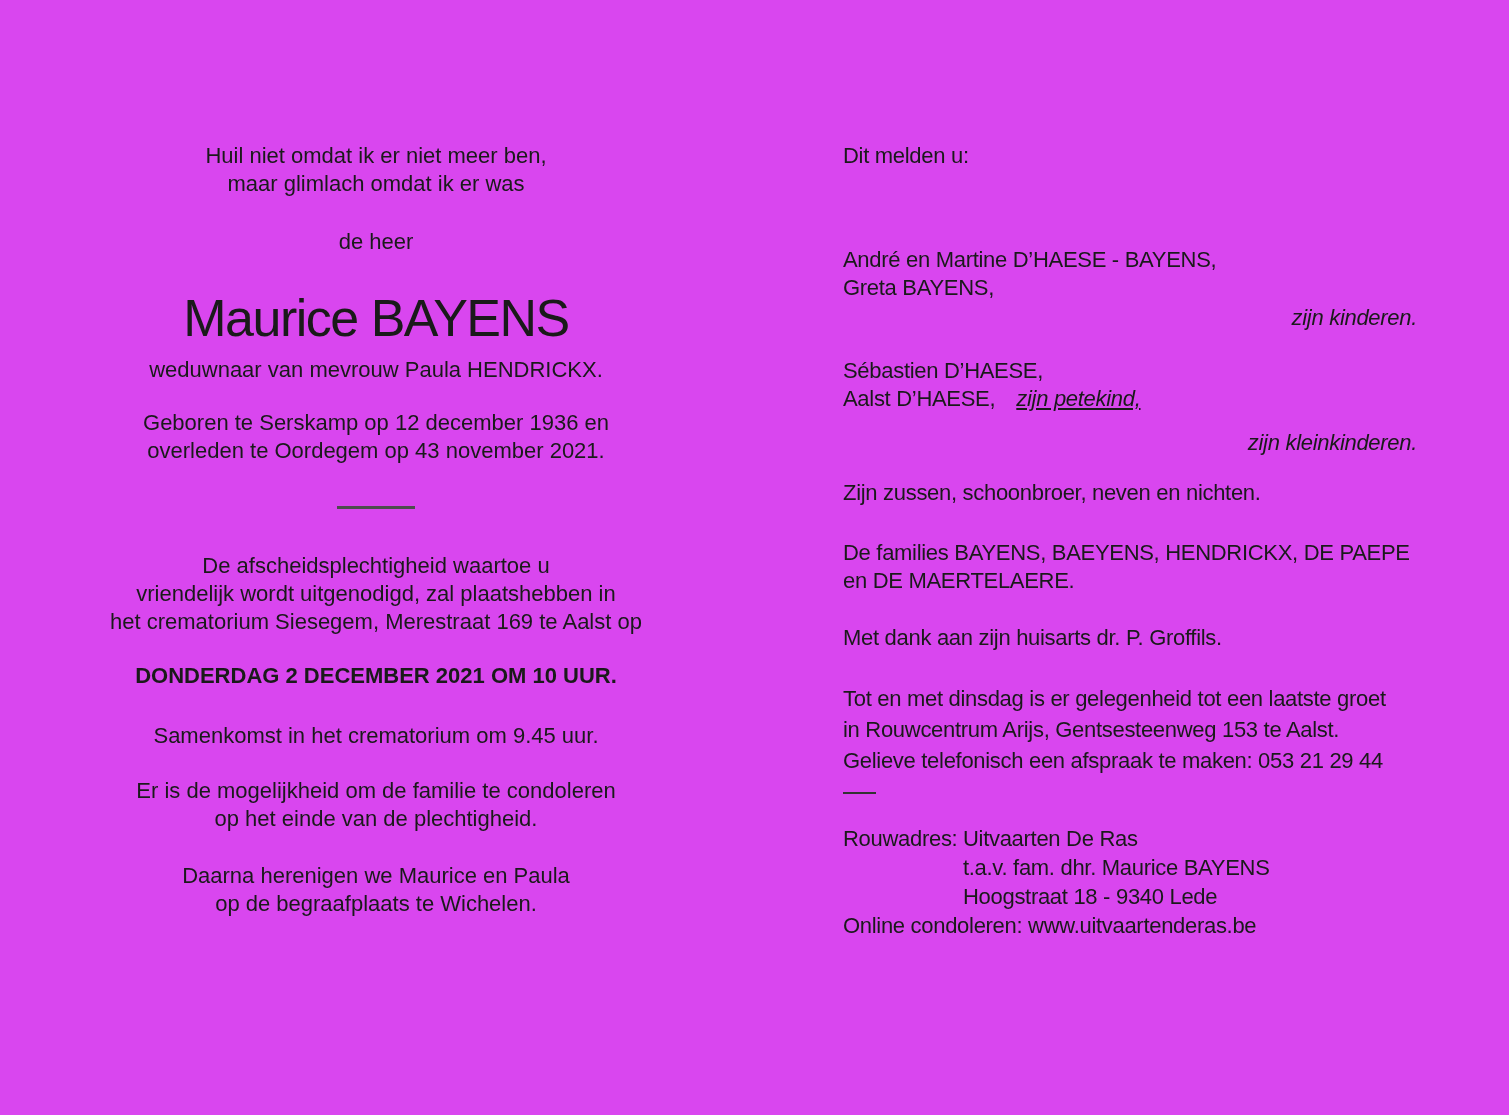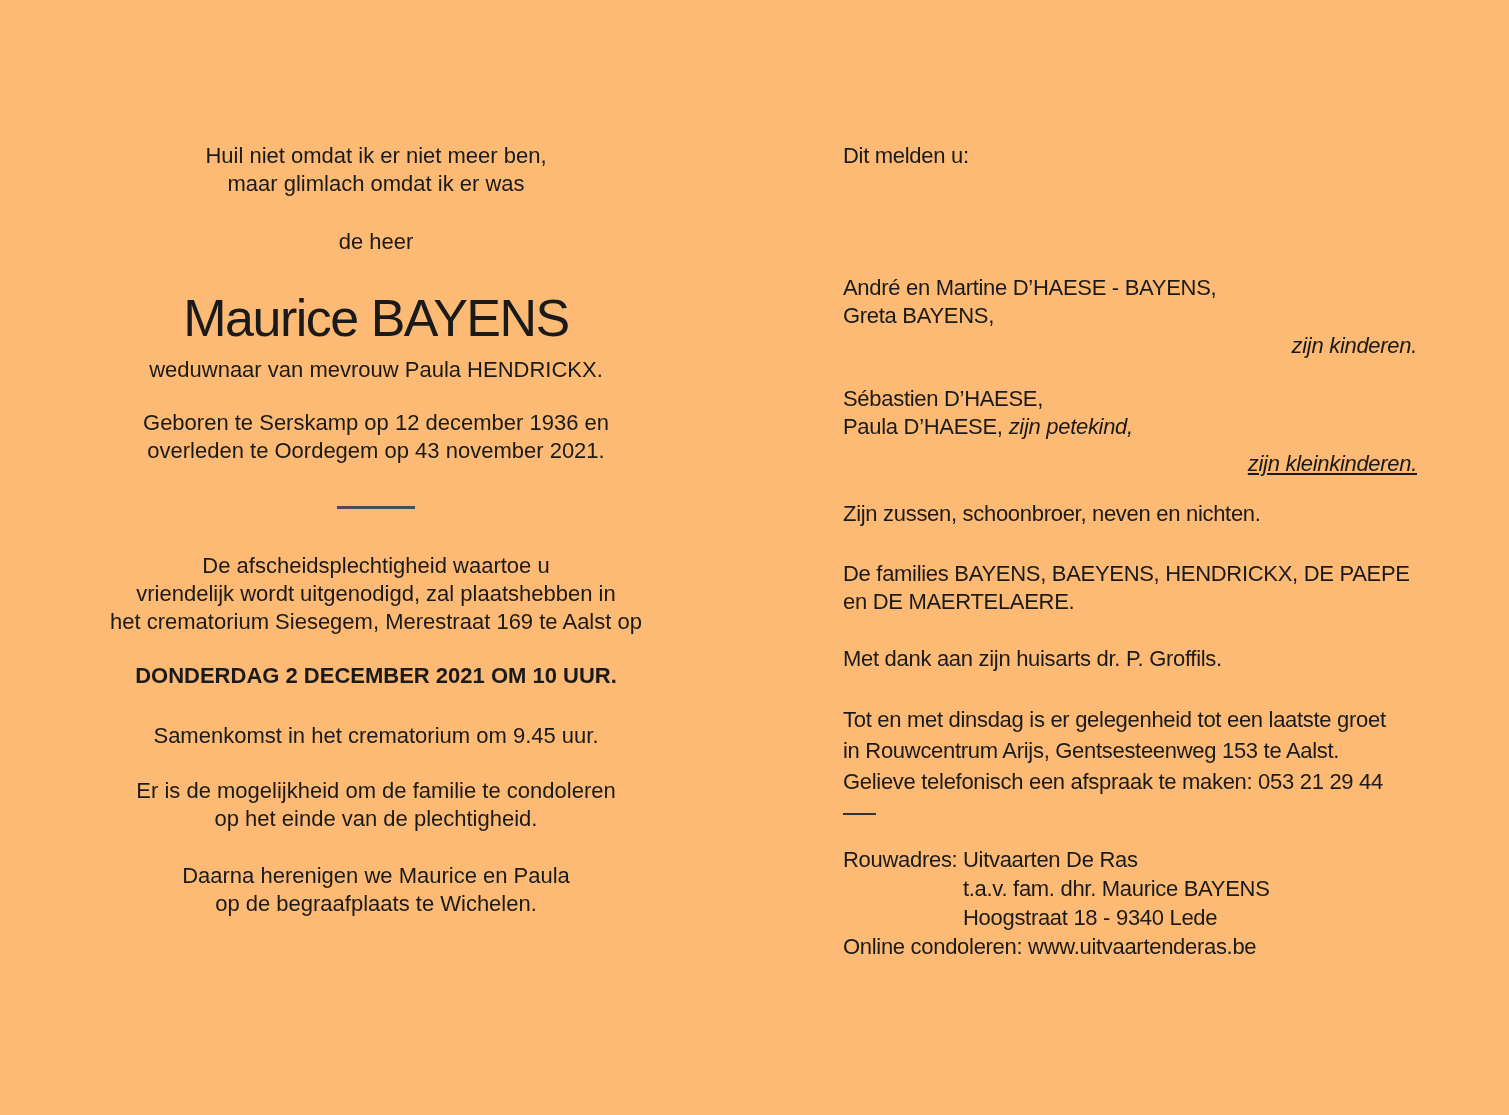--- a/index.html
+++ b/index.html
@@ -1,18 +1,18 @@
 <!DOCTYPE html>
 <html><head>
 <meta charset="utf-8">
 <style>
   * { margin:0; padding:0; box-sizing:border-box; }
   html,body { background:#ffffff; }
   .page {
-    position:relative; width:1509px; height:1115px; background:#fdba74;
+    position:relative; width:1509px; height:1115px; background:#d946ef;
     color:#1a1a1a; font-family:"Liberation Sans", sans-serif;
     font-size:22px; line-height:28px; overflow:hidden;
   }
   .col { position:absolute; top:142px; }
   .col-left  { left:76px;  width:600px; text-align:center; }
   .col-right { left:843px; width:574px; text-align:left; letter-spacing:-0.3px; }
   .line { display:block; white-space:nowrap; }
   .col-left .line { white-space:normal; }
 
   
@@ -24,26 +24,26 @@
   .divider-left { margin:41px auto 0; width:78px; height:0;
                   border-top:3px solid #4d4d4d; }
   .invitation   { margin-top:43px; }
   .datetime     { margin-top:26px; font-weight:bold; }
   .gathering    { margin-top:32px; }
   .condolence   { margin-top:27px; }
   .reunion      { margin-top:29px; }
   .closing      { margin-top:27px; }
 
   
-  .children        { margin-top:104px; }
+  .children        { margin-top:76px; }
   .label-right     { text-align:right; font-style:italic; }
   .children-label  { margin-top:2px; }
   .grandchildren   { margin-top:25px; }
-  .godchild-note   { font-style:italic; margin-left:6px; }
-  .grandchildren-label { margin-top:9px;text-decoration:underline; }
+  .godchild-note   { font-style:italic; margin-left:21px;text-decoration:underline; }
+  .grandchildren-label { margin-top:16px; }
   .relatives       { margin-top:22px; }
   .families        { margin-top:32px; }
   .thanks          { margin-top:29px; }
   .last-greeting   { margin-top:31px; line-height:31px; }
   .divider-right   { margin-top:16px; width:33px; height:0;
                      border-top:2px solid #333333; }
   .address         { margin-top:30px; line-height:29px; display:flex; }
   .addr-label      { flex:0 0 120px; }
   .online          { margin-top:0; line-height:29px; }
 </style>
@@ -101,21 +101,21 @@
     <p class="children">
       <span class="line">André en Martine D’HAESE - BAYENS,</span>
       <span class="line">Greta BAYENS,</span>
     </p>
 
     <p class="label-right children-label">zijn kinderen.</p>
 
     <p class="grandchildren">
       <span class="line">Sébastien D’HAESE,</span>
       <span class="line">
-        <span>Paula D’HAESE,</span><span class="godchild-note">zijn petekind,</span>
+        <span>Aalst D’HAESE,</span><span class="godchild-note">zijn petekind,</span>
       </span>
     </p>
 
     <p class="label-right grandchildren-label">zijn kleinkinderen.</p>
 
     <p class="relatives">Zijn zussen, schoonbroer, neven en nichten.</p>
 
     <p class="families">
       <span class="line">De families BAYENS, BAEYENS, HENDRICKX, DE PAEPE</span>
       <span class="line">en DE MAERTELAERE.</span>

